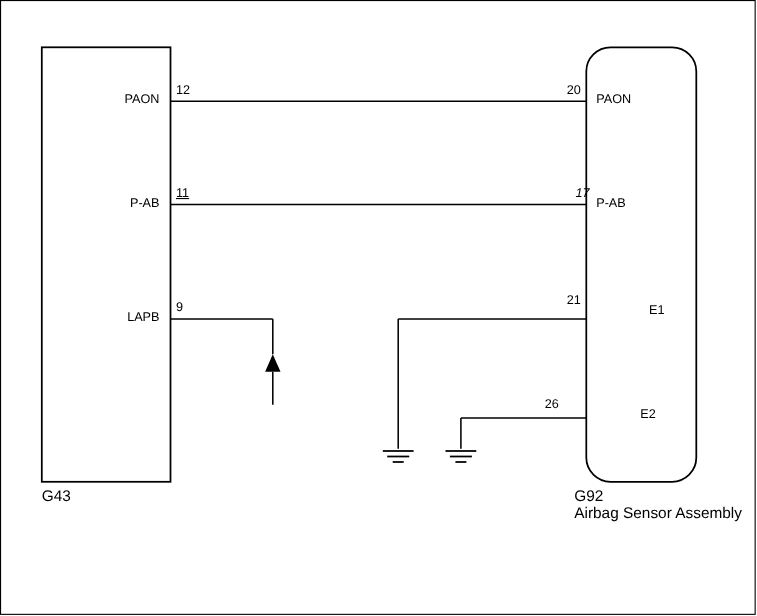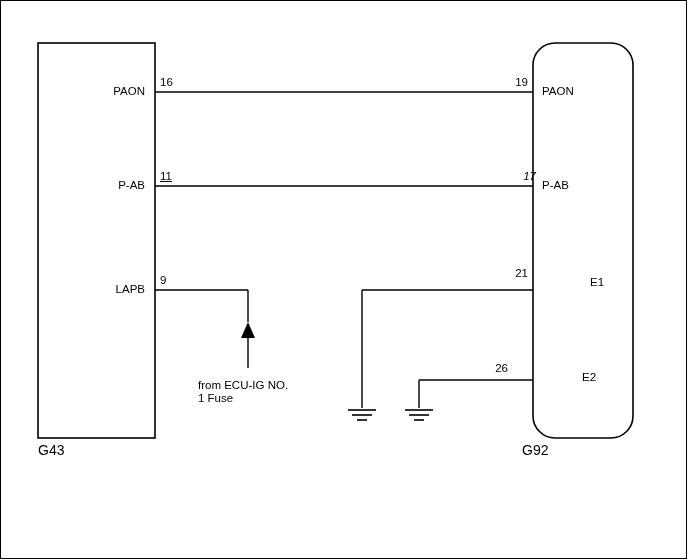--- a/index.html
+++ b/index.html
@@ -80,40 +80,39 @@
 
     <line x1="533" y1="380" x2="419" y2="380" stroke="#000000" stroke-width="1.4"></line>
     <line x1="419" y1="380" x2="419" y2="408" stroke="#000000" stroke-width="1.4"></line>
 
     <line x1="405" y1="410" x2="433" y2="410" stroke="#000000" stroke-width="1.6"></line>
     <line x1="409" y1="415" x2="429" y2="415" stroke="#000000" stroke-width="1.6"></line>
     <line x1="414" y1="420" x2="424" y2="420" stroke="#000000" stroke-width="1.6"></line>
   </svg>
 
   <div class="lbl lbl-right" style="left:60px; top:85px; width:85px;">PAON</div>
-  <div class="lbl" style="left:160px; top:76px;">16</div>
+  <div class="lbl" style="left:160px; top:76px;">12</div>
 
   <div class="lbl lbl-right" style="left:60px; top:179px; width:85px;">P-AB</div>
   <div class="lbl" style="left:160px; top:170px;text-decoration:underline;">11</div>
 
   <div class="lbl lbl-right" style="left:60px; top:283px; width:85px;">LAPB</div>
   <div class="lbl" style="left:160px; top:274px;">9</div>
 
-  <div class="lbl lbl-right" style="left:455px; top:76px; width:73px;">19</div>
+  <div class="lbl lbl-right" style="left:455px; top:76px; width:73px;">20</div>
   <div class="lbl" style="left:542px; top:85px;">PAON</div>
 
   <div class="lbl lbl-right" style="left:463px; top:170px; width:73px;font-style:italic;">17</div>
   <div class="lbl" style="left:542px; top:179px;">P-AB</div>
 
   <div class="lbl lbl-right" style="left:455px; top:267px; width:73px;">21</div>
   <div class="lbl" style="left:542px; top:276px;padding-left:48px;">E1</div>
 
   <div class="lbl lbl-right" style="left:435px; top:362px; width:73px;">26</div>
   <div class="lbl" style="left:542px; top:371px;padding-left:40px;">E2</div>
 
-  <div class="lbl" style="left:198px; top:379px;">from ECU-IG NO.
-1 Fuse</div>
 
   <div class="lbl comp-name" style="left:38px; top:443px;">G43</div>
 
   <div class="lbl comp-name" style="left:522px; top:443px;">G92</div>
+  <div class="lbl comp-name" style="left:522px; top:459px;">Airbag Sensor Assembly</div>
 
 </div>
 
 </body></html>

